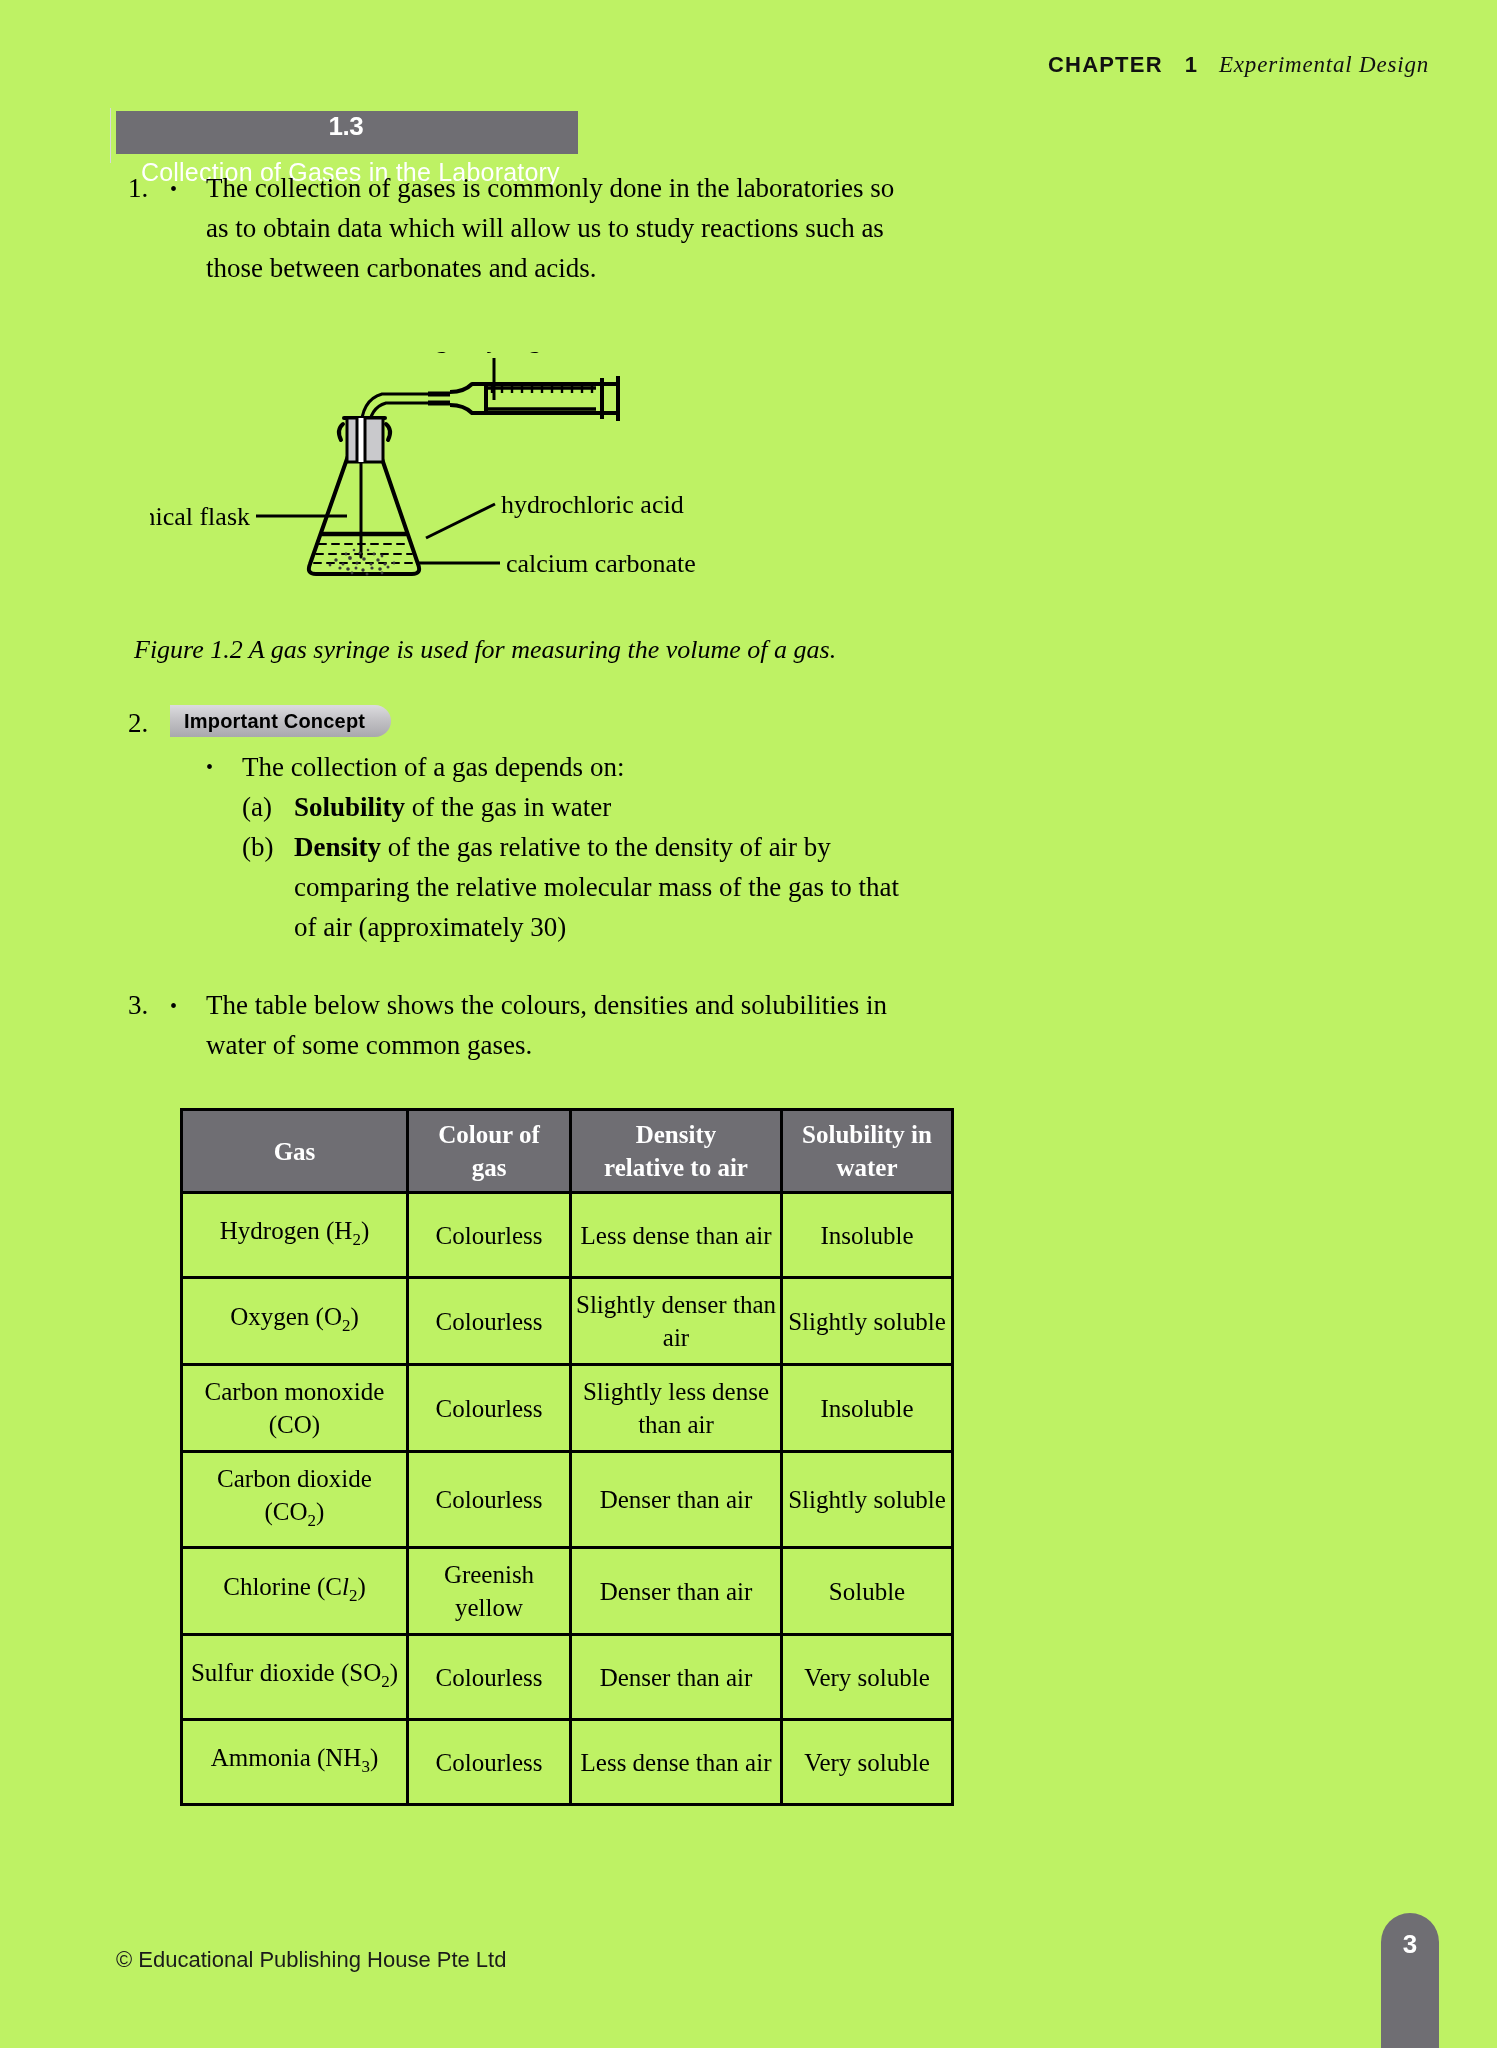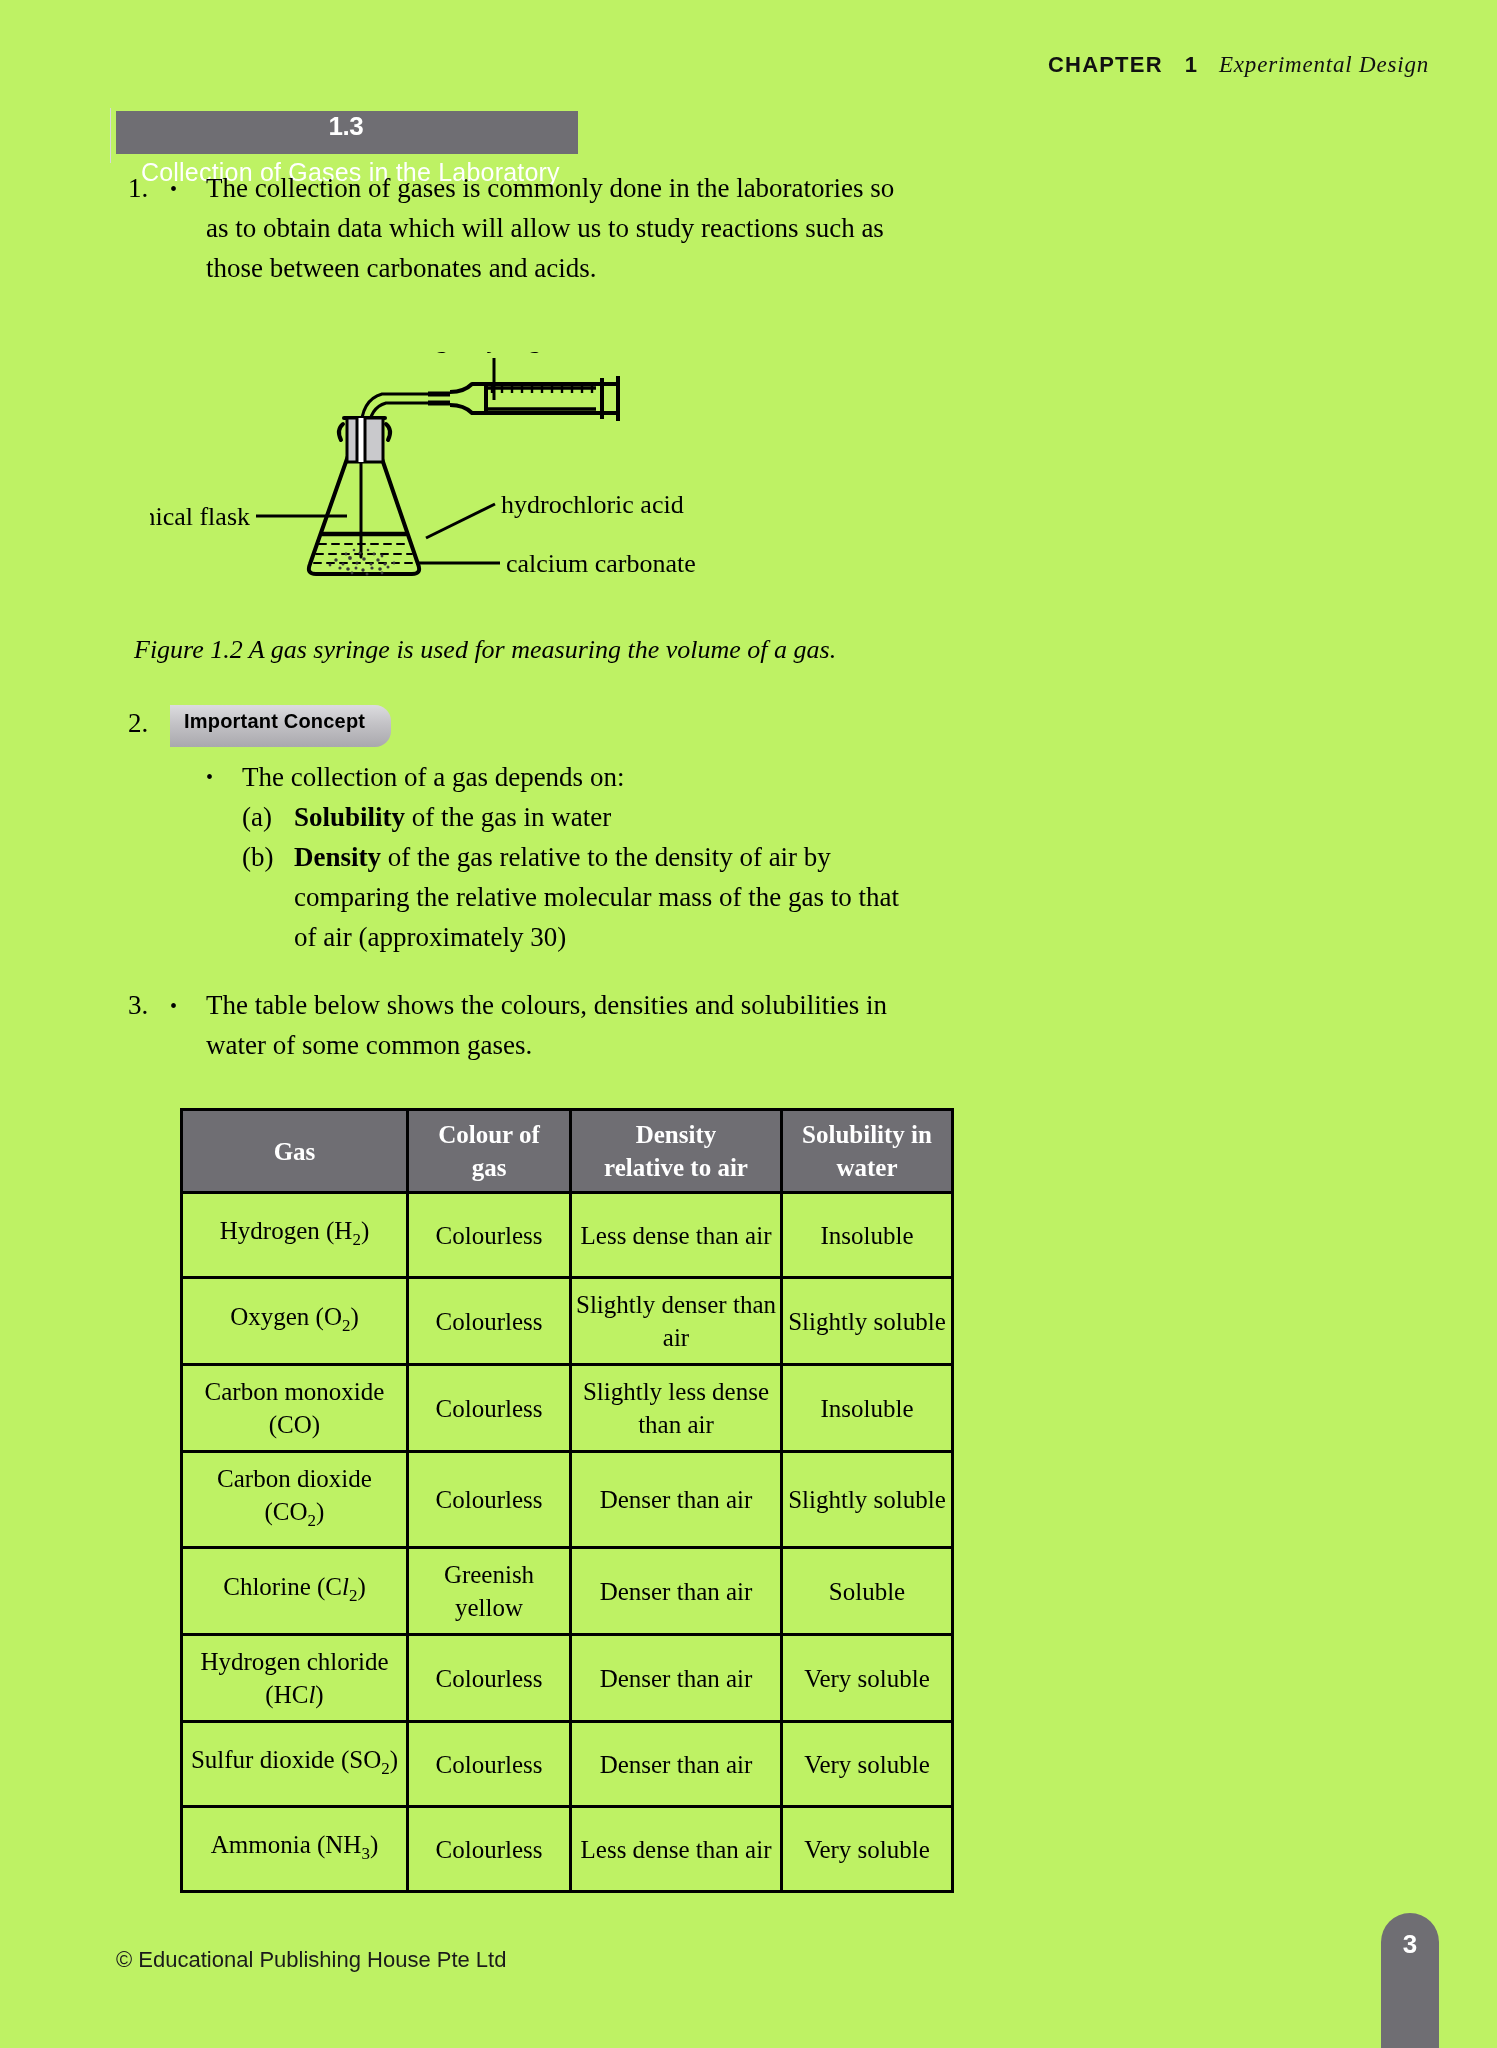--- a/index.html
+++ b/index.html
@@ -118,21 +118,21 @@
   #item3 { left: 128px; top: 985px; width: 820px; }
   #item3 .item-body { width: 700px; }
 
   
   #item2 { left: 128px; top: 705px; width: 840px; }
   #item2 .item-num { line-height: 36px; }
   .concept-badge {
     display: inline-flex;
     align-items: center;
     height: 32px;
-    padding: 0 26px 10px 14px;
+    padding: 0 26px 0 14px;
     background: linear-gradient(to bottom, #dcdcdf 0%, #c3c2c6 45%, #a9a8ad 100%);
     border-radius: 0 16px 16px 0;
     font-family: "Liberation Sans", "DejaVu Sans", sans-serif;
     font-weight: bold;
     font-size: 20px;
     color: #000;
     letter-spacing: 0.2px;
     white-space: nowrap;
   }
   .concept-list {
@@ -441,26 +441,20 @@
           <td class="c2">Denser than air</td>
           <td class="c3">Slightly soluble</td>
         </tr>
         <tr>
           <td class="c0">Chlorine (C<span class="it">l</span><sub>2</sub>)</td>
           <td class="c1">Greenish yellow</td>
           <td class="c2">Denser than air</td>
           <td class="c3">Soluble</td>
         </tr>
         <tr>
-          <td class="c0">Hydrogen chloride (HC<span class="it">l</span>)</td>
-          <td class="c1">Colourless</td>
-          <td class="c2">Denser than air</td>
-          <td class="c3">Very soluble</td>
-        </tr>
-        <tr>
           <td class="c0">Sulfur dioxide (SO<sub>2</sub>)</td>
           <td class="c1">Colourless</td>
           <td class="c2">Denser than air</td>
           <td class="c3">Very soluble</td>
         </tr>
         <tr>
           <td class="c0">Ammonia (NH<sub>3</sub>)</td>
           <td class="c1">Colourless</td>
           <td class="c2">Less dense than air</td>
           <td class="c3">Very soluble</td>

